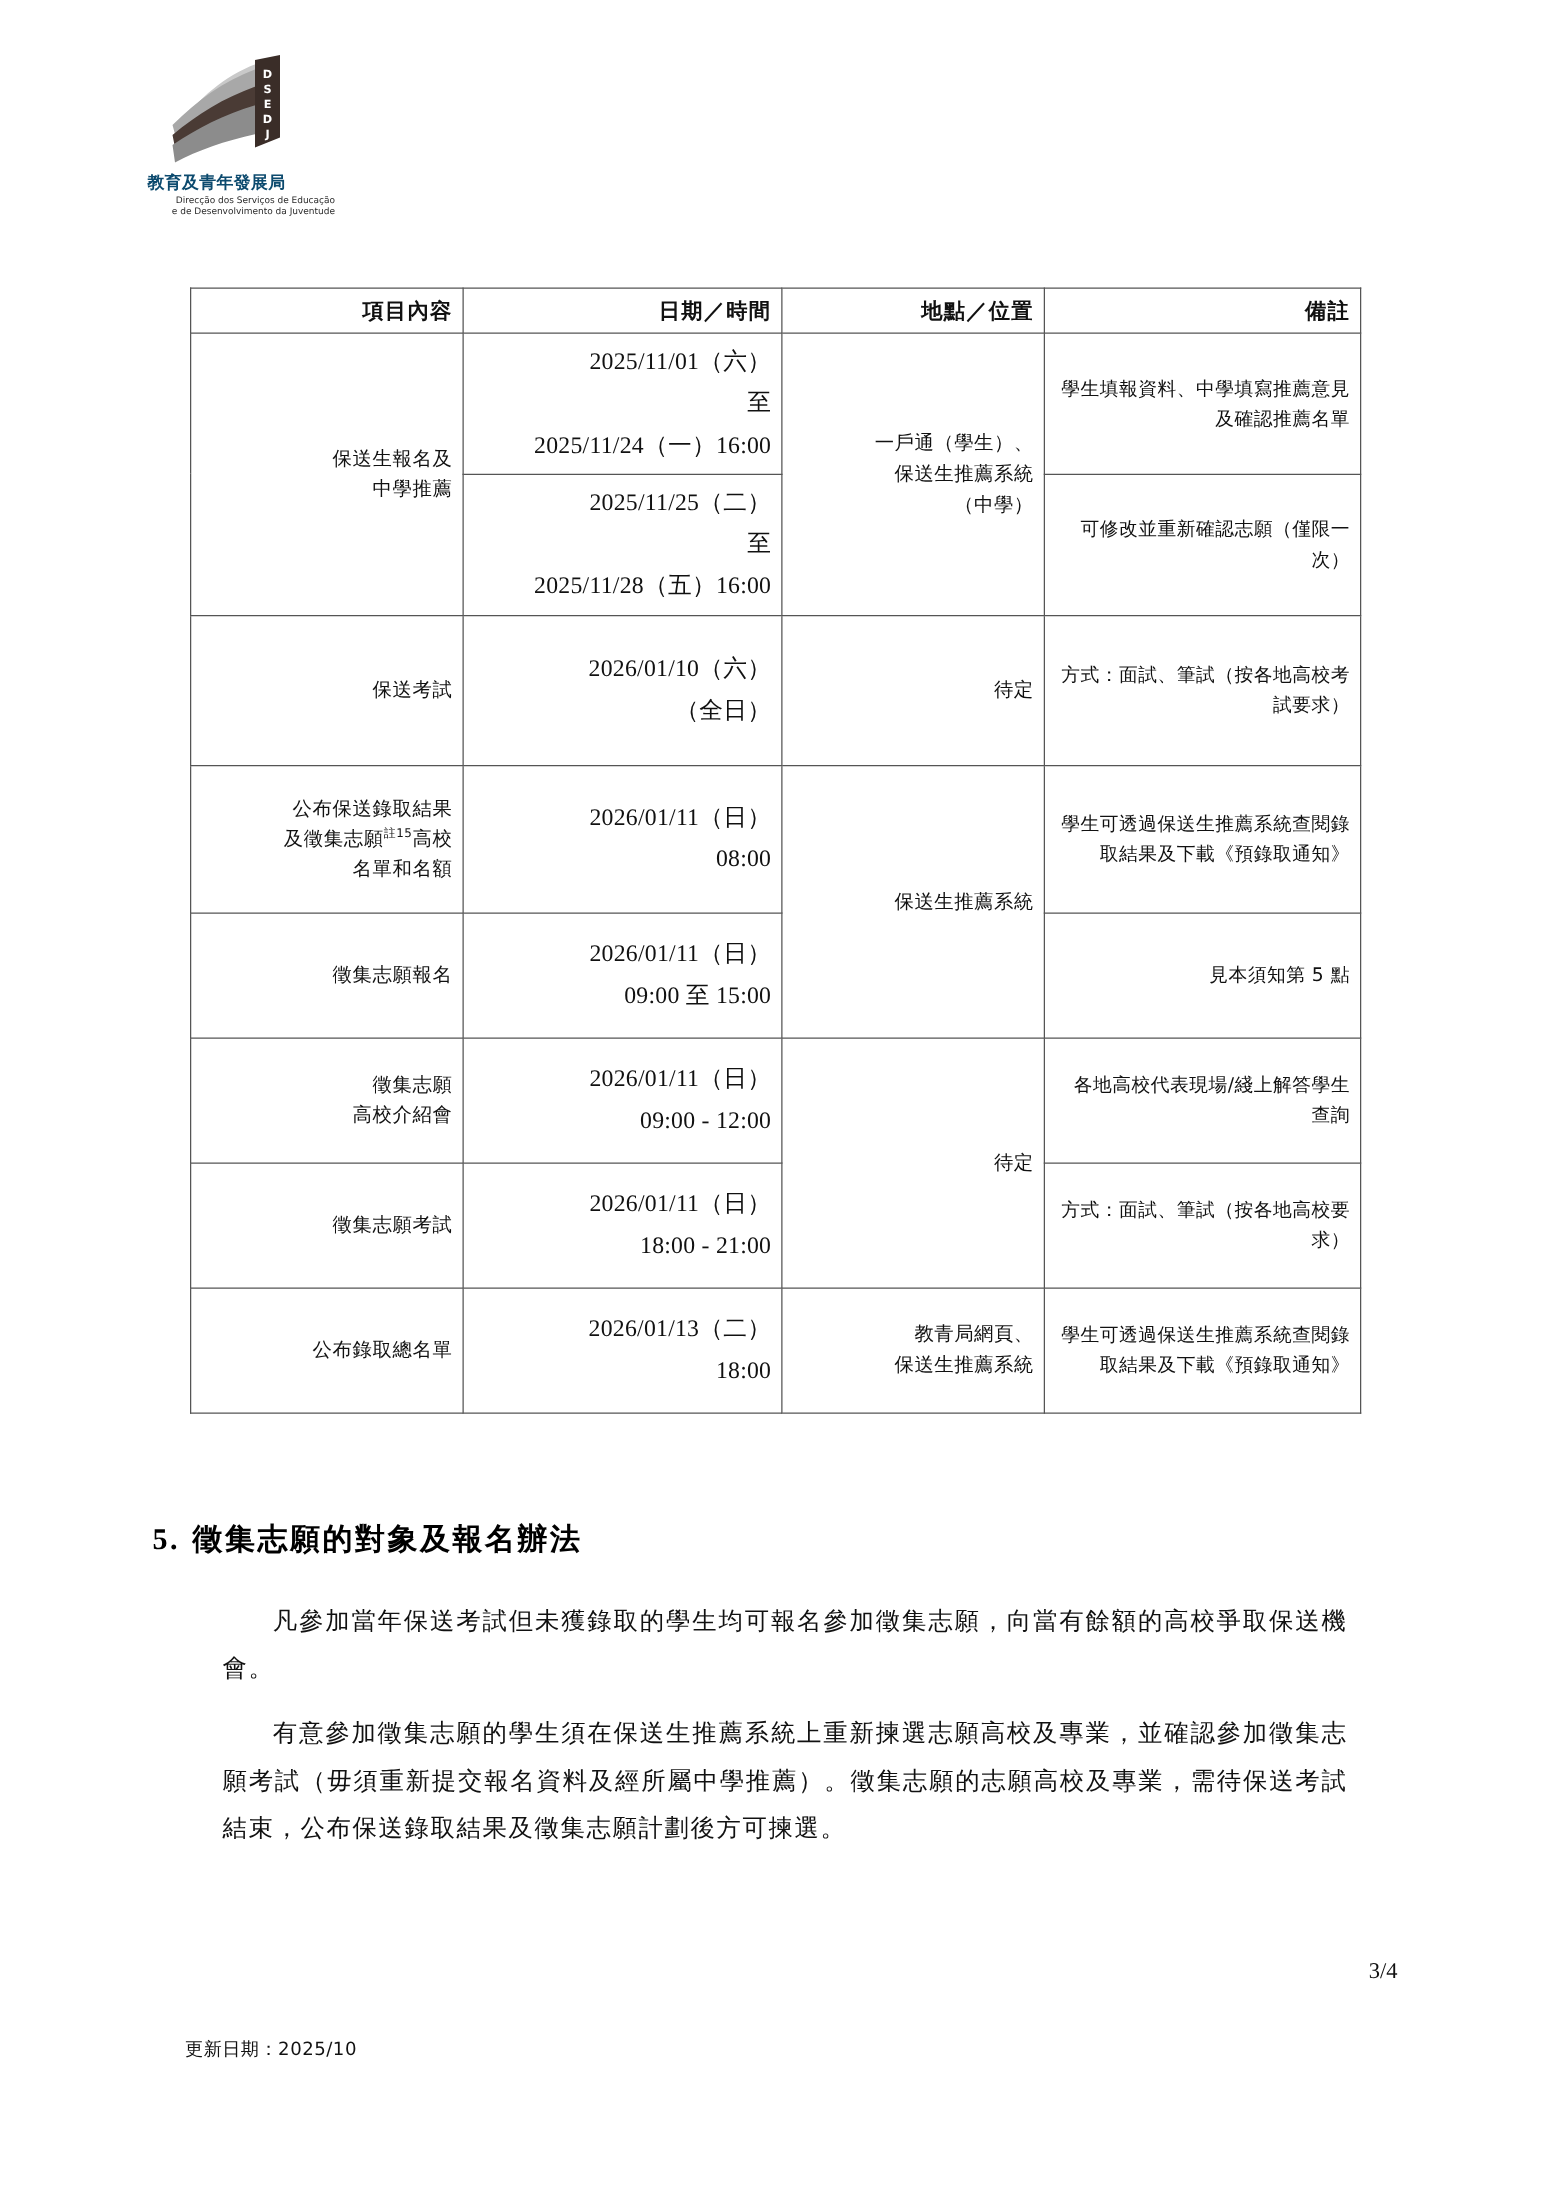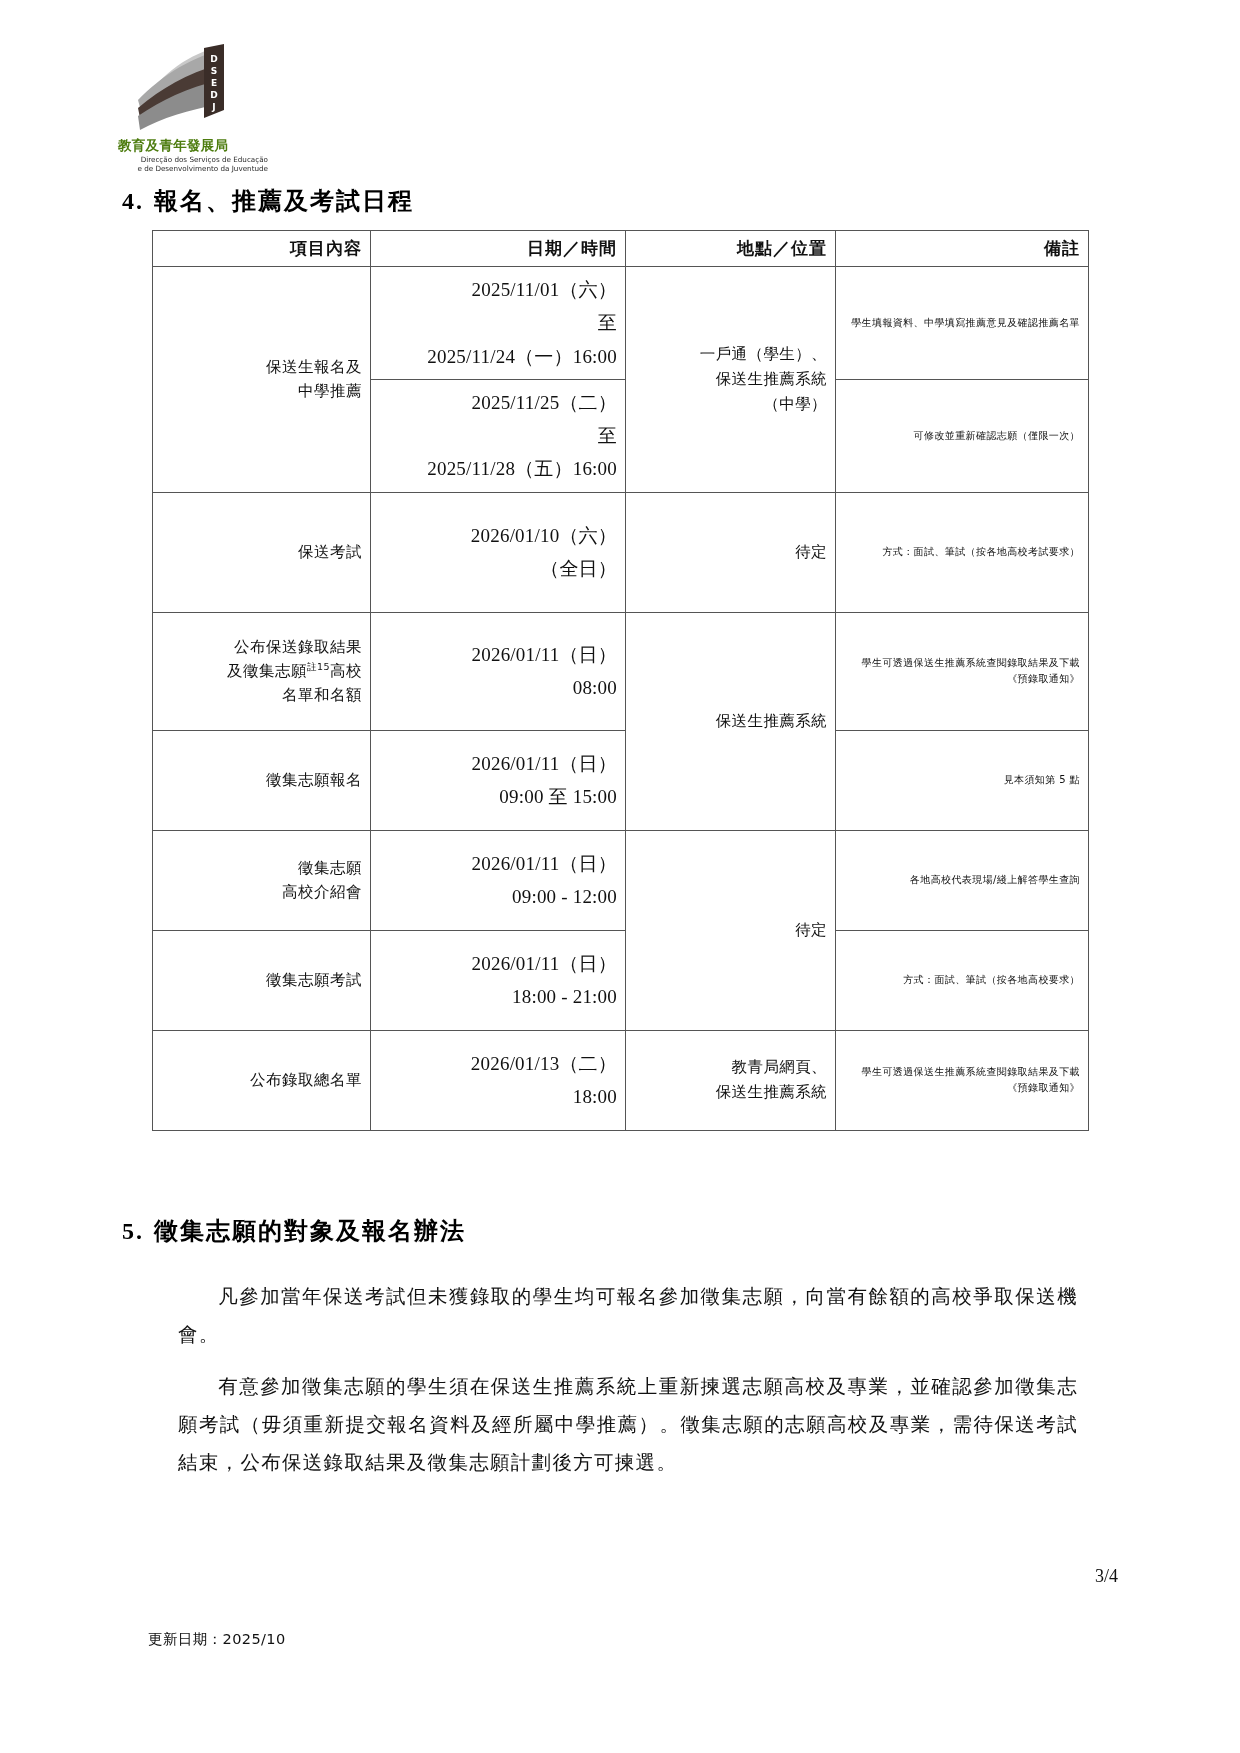--- a/index.html
+++ b/index.html
@@ -34,21 +34,21 @@
     margin-left: 8px;
     overflow: hidden;
   }
   .logo-svg { display: block; }
   .logo-name-cn {
     margin-top: 3px;
     font-family: "DejaVu Sans", "Liberation Sans", sans-serif;
     font-weight: bold;
     font-size: 13.5px;
     letter-spacing: 0.3px;
-    color: #4d7c0f;
+    color: #0c4a6e;
     white-space: nowrap;
   }
   .logo-name-pt {
     font-family: "DejaVu Sans", "Liberation Sans", sans-serif;
     font-size: 7.2px;
     line-height: 1.25;
     color: #2b2b2b;
     width: 150px;
     text-align: right;
   }
@@ -101,21 +101,21 @@
     letter-spacing: 0.5px;
   }
   .cell-date {
     font-family: "Liberation Serif", "DejaVu Serif", serif;
     font-size: 19px;
     line-height: 1.75;
     letter-spacing: 0.2px;
   }
   .cell-remark {
     font-family: "DejaVu Sans", "Liberation Sans", sans-serif;
-    font-size: 10px;
+    font-size: 15px;
     line-height: 1.62;
     text-align: left;
     letter-spacing: 0.4px;
   }
   .cell-place {
     font-family: "DejaVu Sans", "Liberation Sans", sans-serif;
     font-size: 15.5px;
     line-height: 1.6;
     letter-spacing: 0.4px;
   }
@@ -201,23 +201,20 @@
         <text x="88" y="68" fill="#ffffff" font-family="DejaVu Sans, sans-serif" font-size="9" font-weight="bold" text-anchor="middle">J</text>
       </svg>
     </div>
     <div class="logo-name-cn">教育及青年發展局</div>
     <div class="logo-name-pt">
       <div>Direcção dos Serviços de Educação</div>
       <div>e de Desenvolvimento da Juventude</div>
     </div>
   </div>
 
-  <div class="section-heading" id="heading-4">
-    <span class="num">4.</span><span>報名、推薦及考試日程</span>
-  </div>
 
   <table class="schedule-table">
     <colgroup>
       <col class="col-item">
         <col class="col-date">
         <col class="col-place">
         <col class="col-remark">
     </colgroup>
     <thead>
       <tr>

